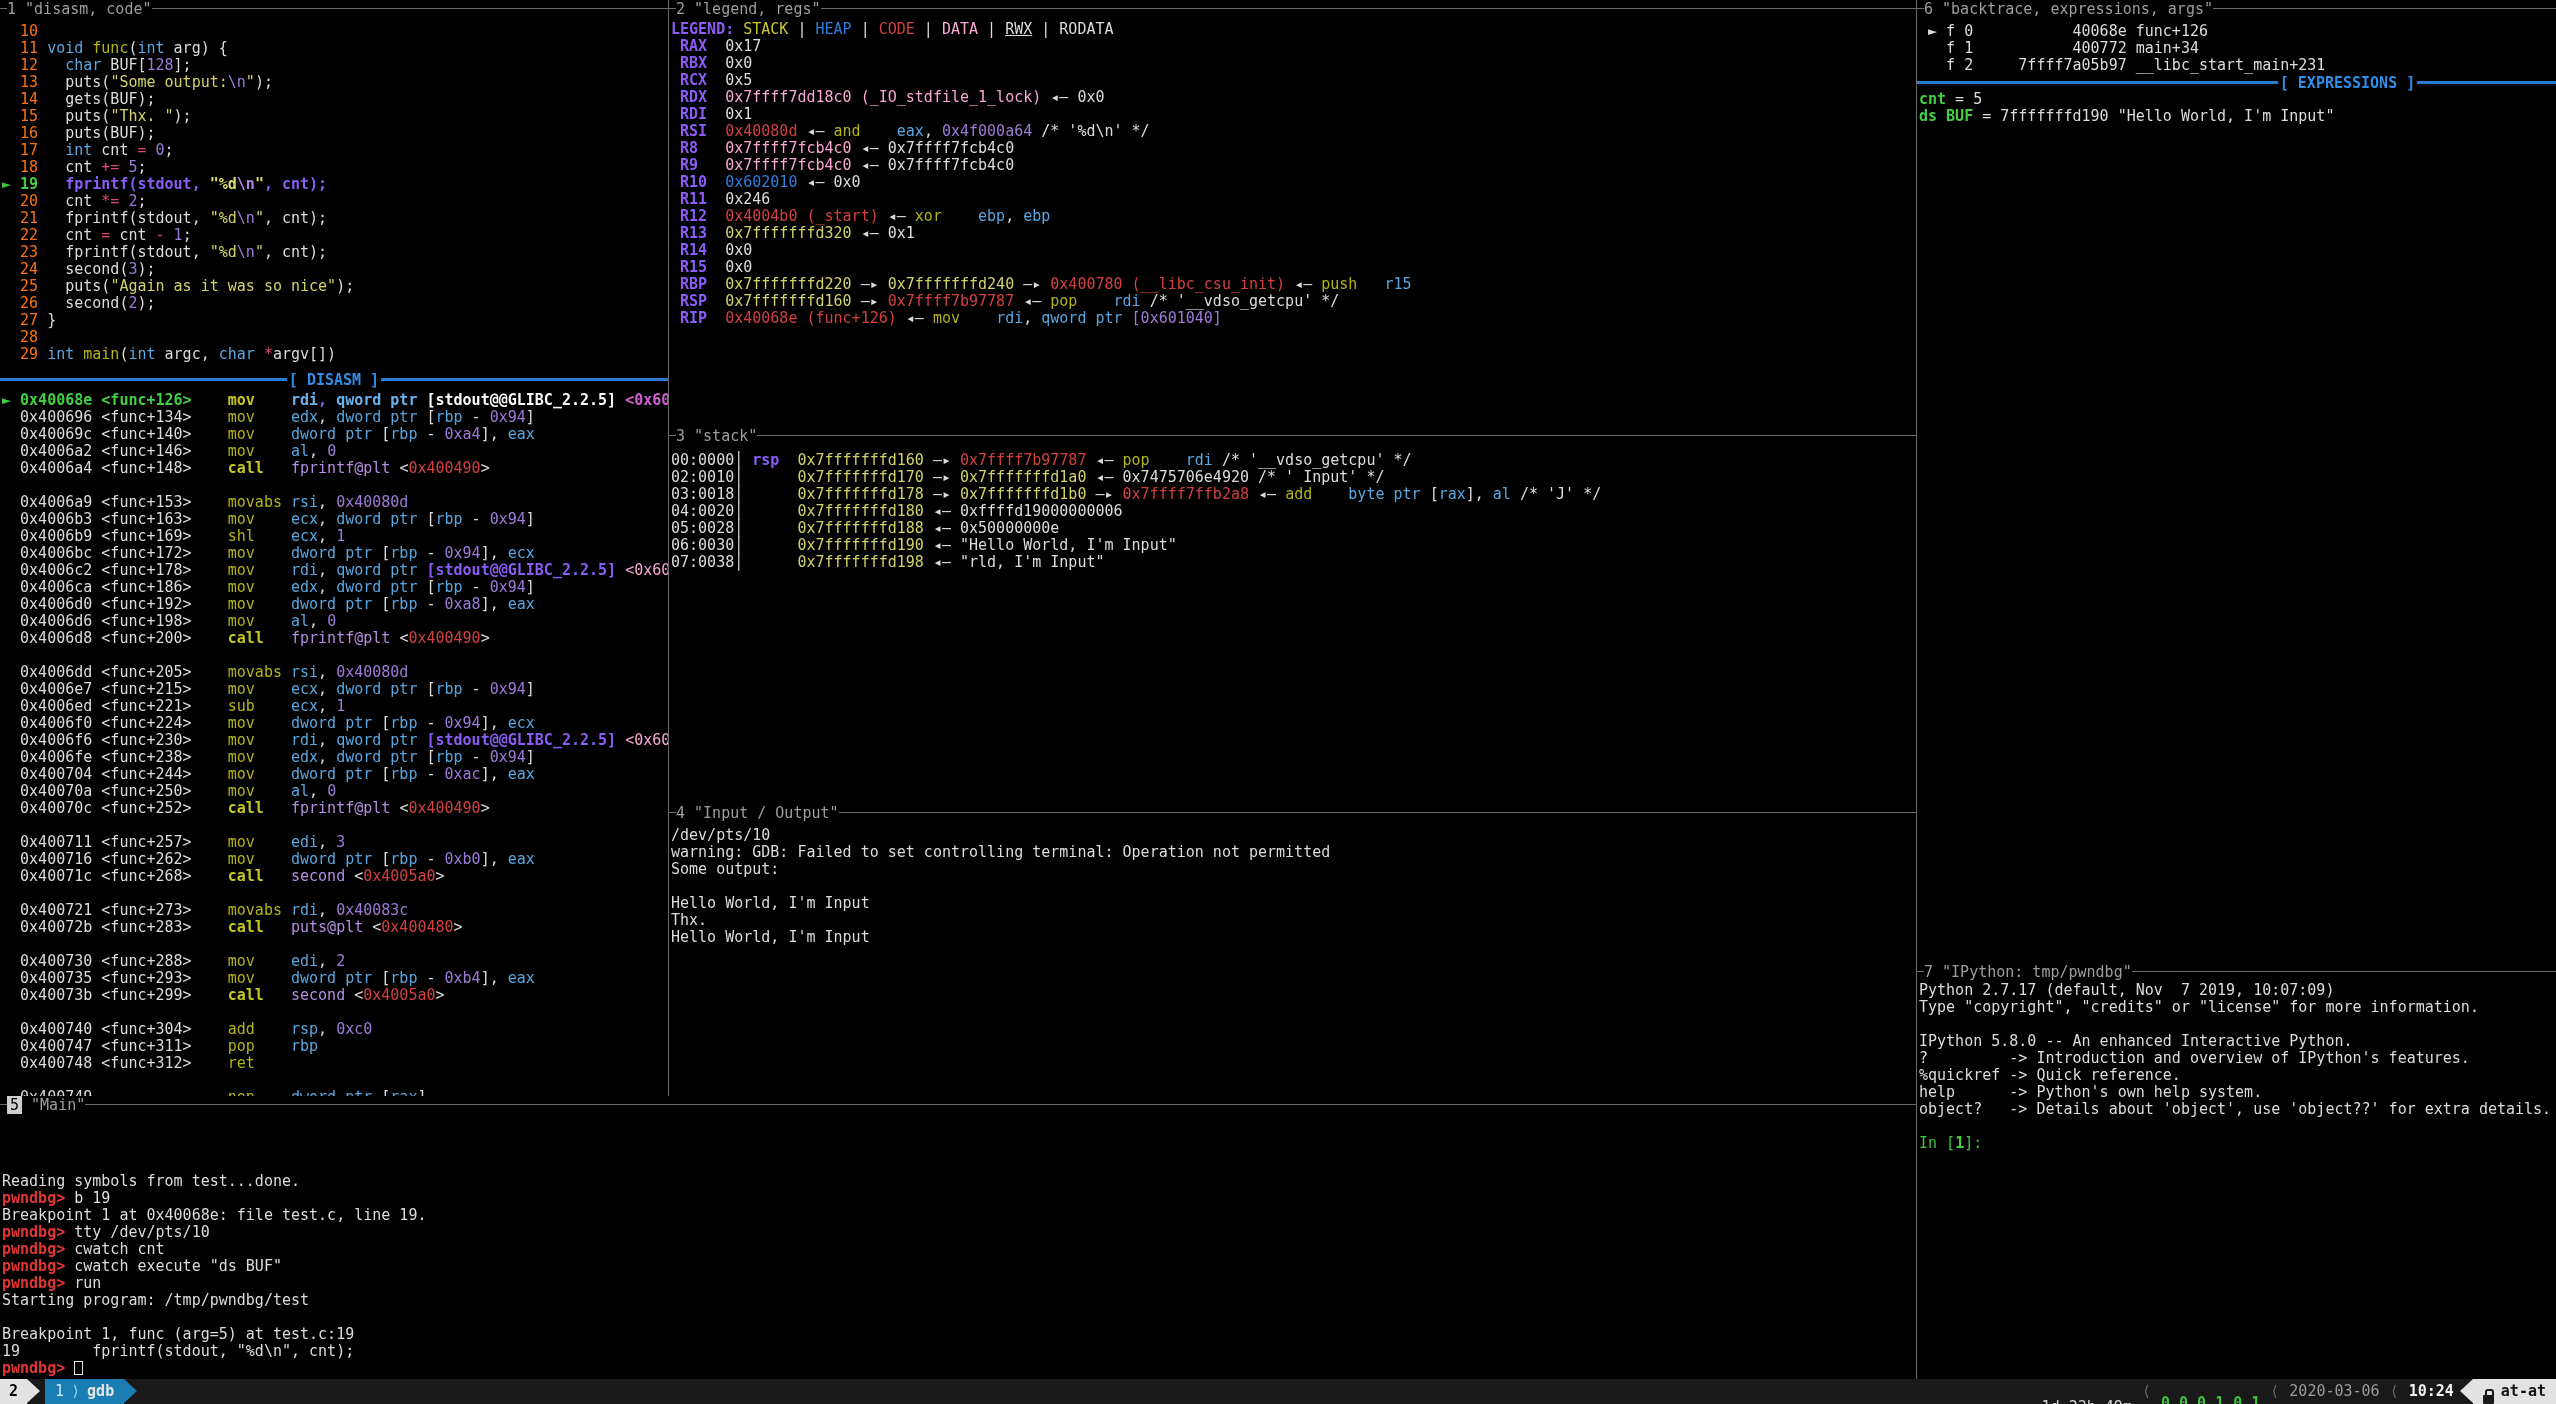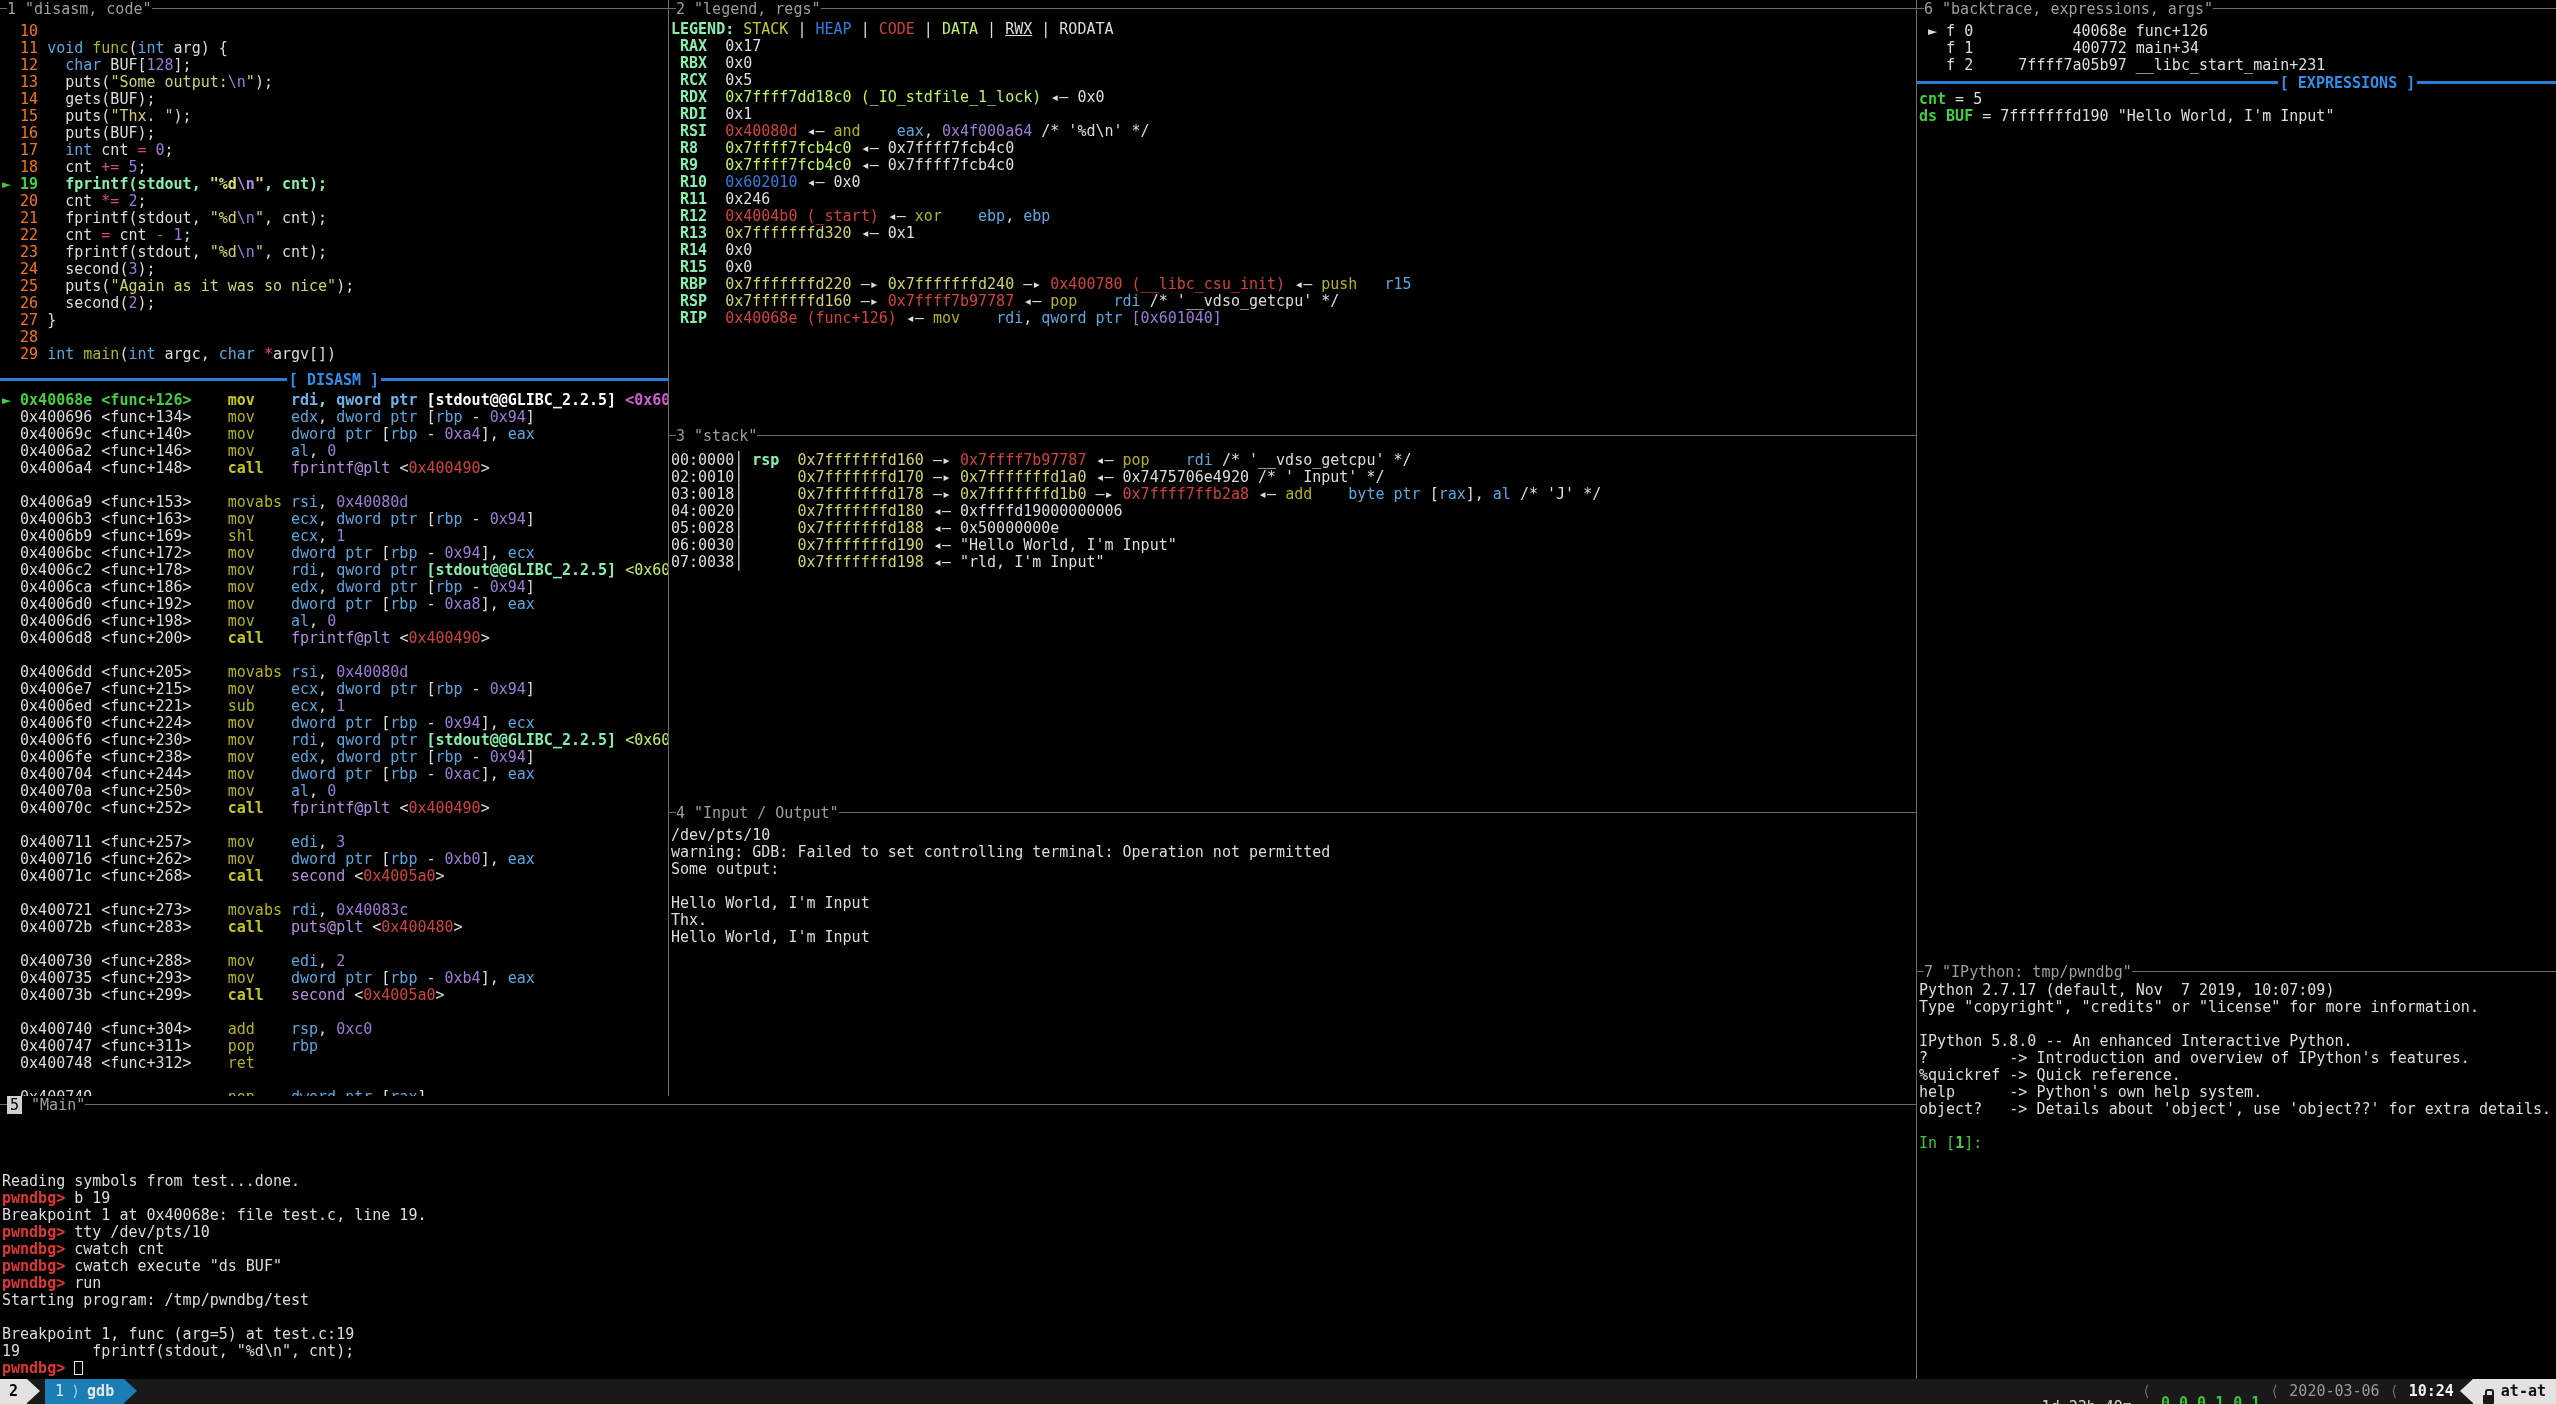--- a/index.html
+++ b/index.html
@@ -5,28 +5,28 @@
   * { margin:0; padding:0; box-sizing:border-box; }
   html,body { background:#000; }
   .screen {
     position:relative; width:2556px; height:1404px; background:#000;
     font-family:"DejaVu Sans Mono","Liberation Mono",monospace;
     font-size:15px; overflow:hidden;
   }
   .pane { position:absolute; overflow:hidden; }
   .ln { height:17px; line-height:17px; white-space:pre; color:#dcdcdc; }
   
-  .w{color:#dcdcdc} .b{color:#86efac;font-weight:bold} .gy{color:#f97316}
+  .w{color:#dcdcdc} .b{color:#8b5cf6;font-weight:bold} .gy{color:#f97316}
   .gn{color:#3fc53f} .gnb{color:#42cf42;font-weight:bold}
   .ol{color:#b3b31a} .olb{color:#c6c620;font-weight:bold}
   .cy{color:#5aa7e0} .cyb{color:#6ab2ec;font-weight:bold}
   .yl{color:#d2d26b} .yls{color:#c9c929}
   .ylb{color:#dede70;font-weight:bold}
   .vi{color:#9d7bd8} .vib{color:#a98be0;font-weight:bold}
-  .rd{color:#d24040} .mg{color:#bef264} .mgb{color:#cf5fcf;font-weight:bold}
+  .rd{color:#d24040} .mg{color:#f9a8d4} .mgb{color:#cf5fcf;font-weight:bold}
   .bl{color:#2e7de0} .pu{color:#b48ee0} .op{color:#dd4a6a}
   .pr{color:#e03535;font-weight:bold}
   .un{color:#dcdcdc;text-decoration:underline}
   .bw{color:#ffffff;font-weight:bold}
   .cursor{display:inline-block;width:9px;height:14px;border:1px solid #e8e8e8;vertical-align:middle;margin-bottom:2px}
   
   .ptitle{display:flex;align-items:center;height:17px;white-space:pre}
   .tline{border-top:1px solid #6b6b6b;height:0}
   .tpre{width:7px} .tfill{flex:1}
   .tnum,.tname{color:#9e9e9e}

